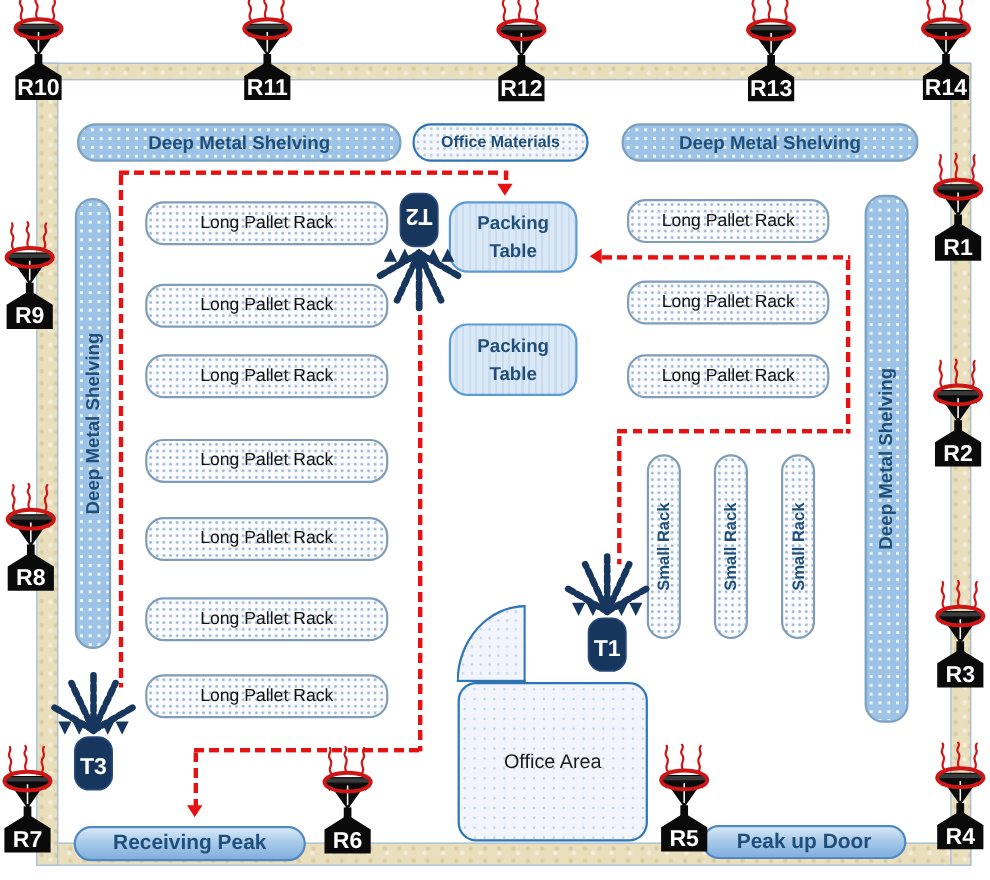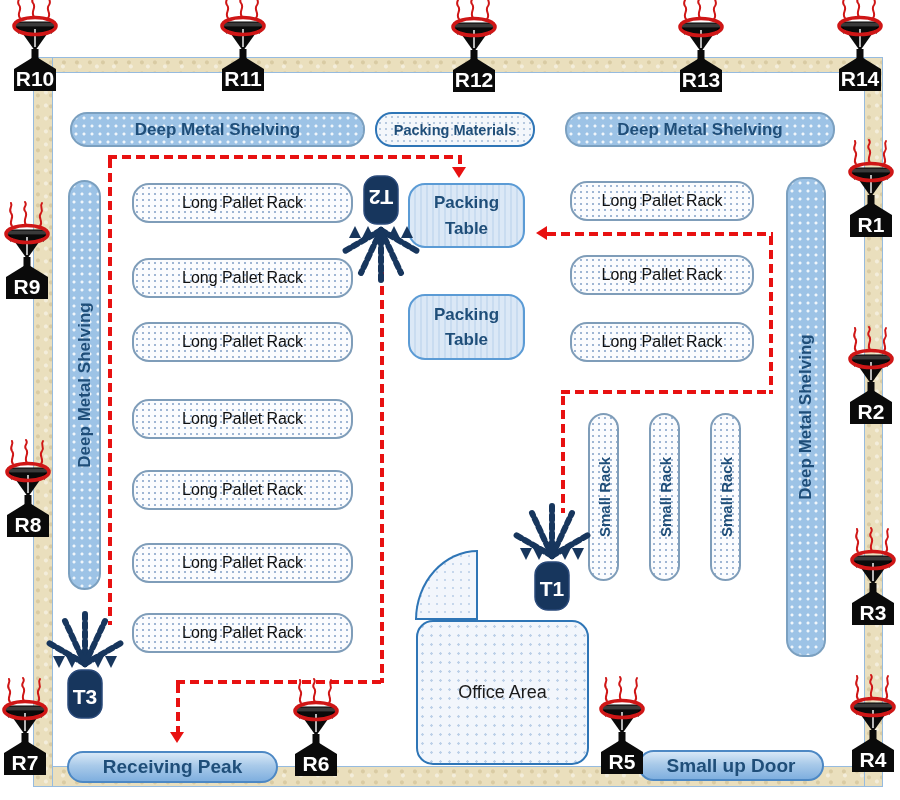--- a/index.html
+++ b/index.html
@@ -97,21 +97,21 @@
 
   <div class="wall" style="left:33px;top:57px;width:850px;height:16px;"></div>
   <div class="wall" style="left:33px;top:766px;width:850px;height:21px;"></div>
   <div class="wall" style="left:33px;top:57px;width:20px;height:730px;"></div>
   <div class="wall" style="left:864px;top:57px;width:19px;height:730px;"></div>
 
   <div class="box shelf" style="left:70px;top:112px;width:295px;height:35px;">
     <span>Deep Metal Shelving</span>
   </div>
   <div class="box pmat" style="left:375px;top:112px;width:160px;height:35px;">
-    <span>Packing Materials</span>
+    <span>Office Materials</span>
   </div>
   <div class="box shelf" style="left:565px;top:112px;width:270px;height:35px;">
     <span>Deep Metal Shelving</span>
   </div>
 
   <div class="box shelf" style="left:68px;top:180px;width:33px;height:410px;">
     <span class="vtext shelftxt">Deep Metal Shelving</span>
   </div>
   <div class="box shelf" style="left:786px;top:177px;width:40px;height:480px;">
     <span class="vtext shelftxt">Deep Metal Shelving</span>
@@ -166,21 +166,21 @@
 
   <div class="arc" style="left:415px;top:550px;width:63px;height:70px;"></div>
   <div class="box office" style="left:416px;top:620px;width:173px;height:145px;text-align:right;">
     <span>Office Area</span>
   </div>
 
   <div class="box door" style="left:67px;top:751px;width:211px;height:32px;">
     <span>Receiving Peak</span>
   </div>
   <div class="box door" style="left:638px;top:750px;width:186px;height:31px;">
-    <span>Small up Door</span>
+    <span>Peak up Door</span>
   </div>
 
   <div class="dash-v" style="left:108px;top:159px;height:466px;"></div>
   <div class="dash-h" style="left:108px;top:155px;width:354px;"></div>
   <div class="dash-v" style="left:458px;top:155px;height:14px;"></div>
   <div class="arr-down" style="left:452px;top:167px;"></div>
 
   <div class="dash-v" style="left:380px;top:272px;height:411px;"></div>
   <div class="dash-h" style="left:176px;top:680px;width:208px;"></div>
   <div class="dash-v" style="left:176px;top:684px;height:50px;"></div>

